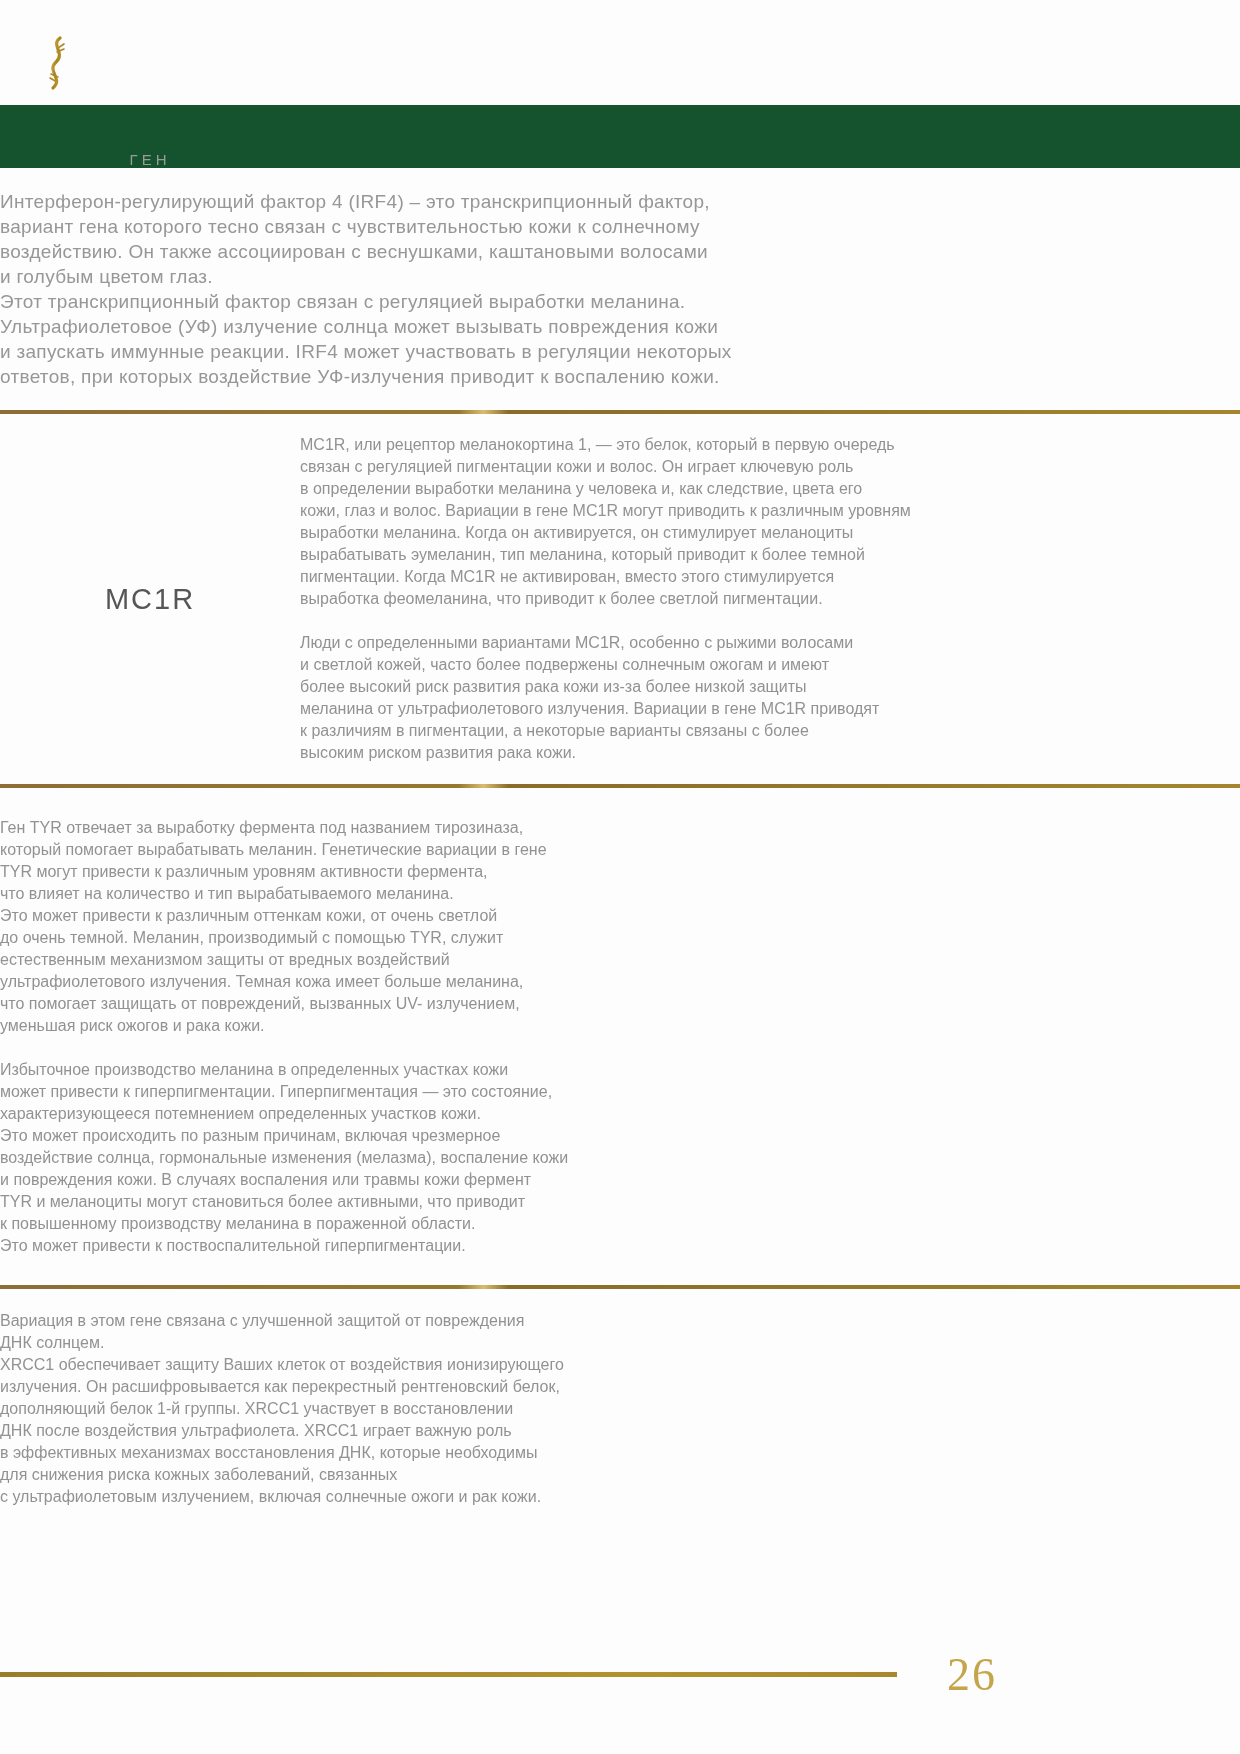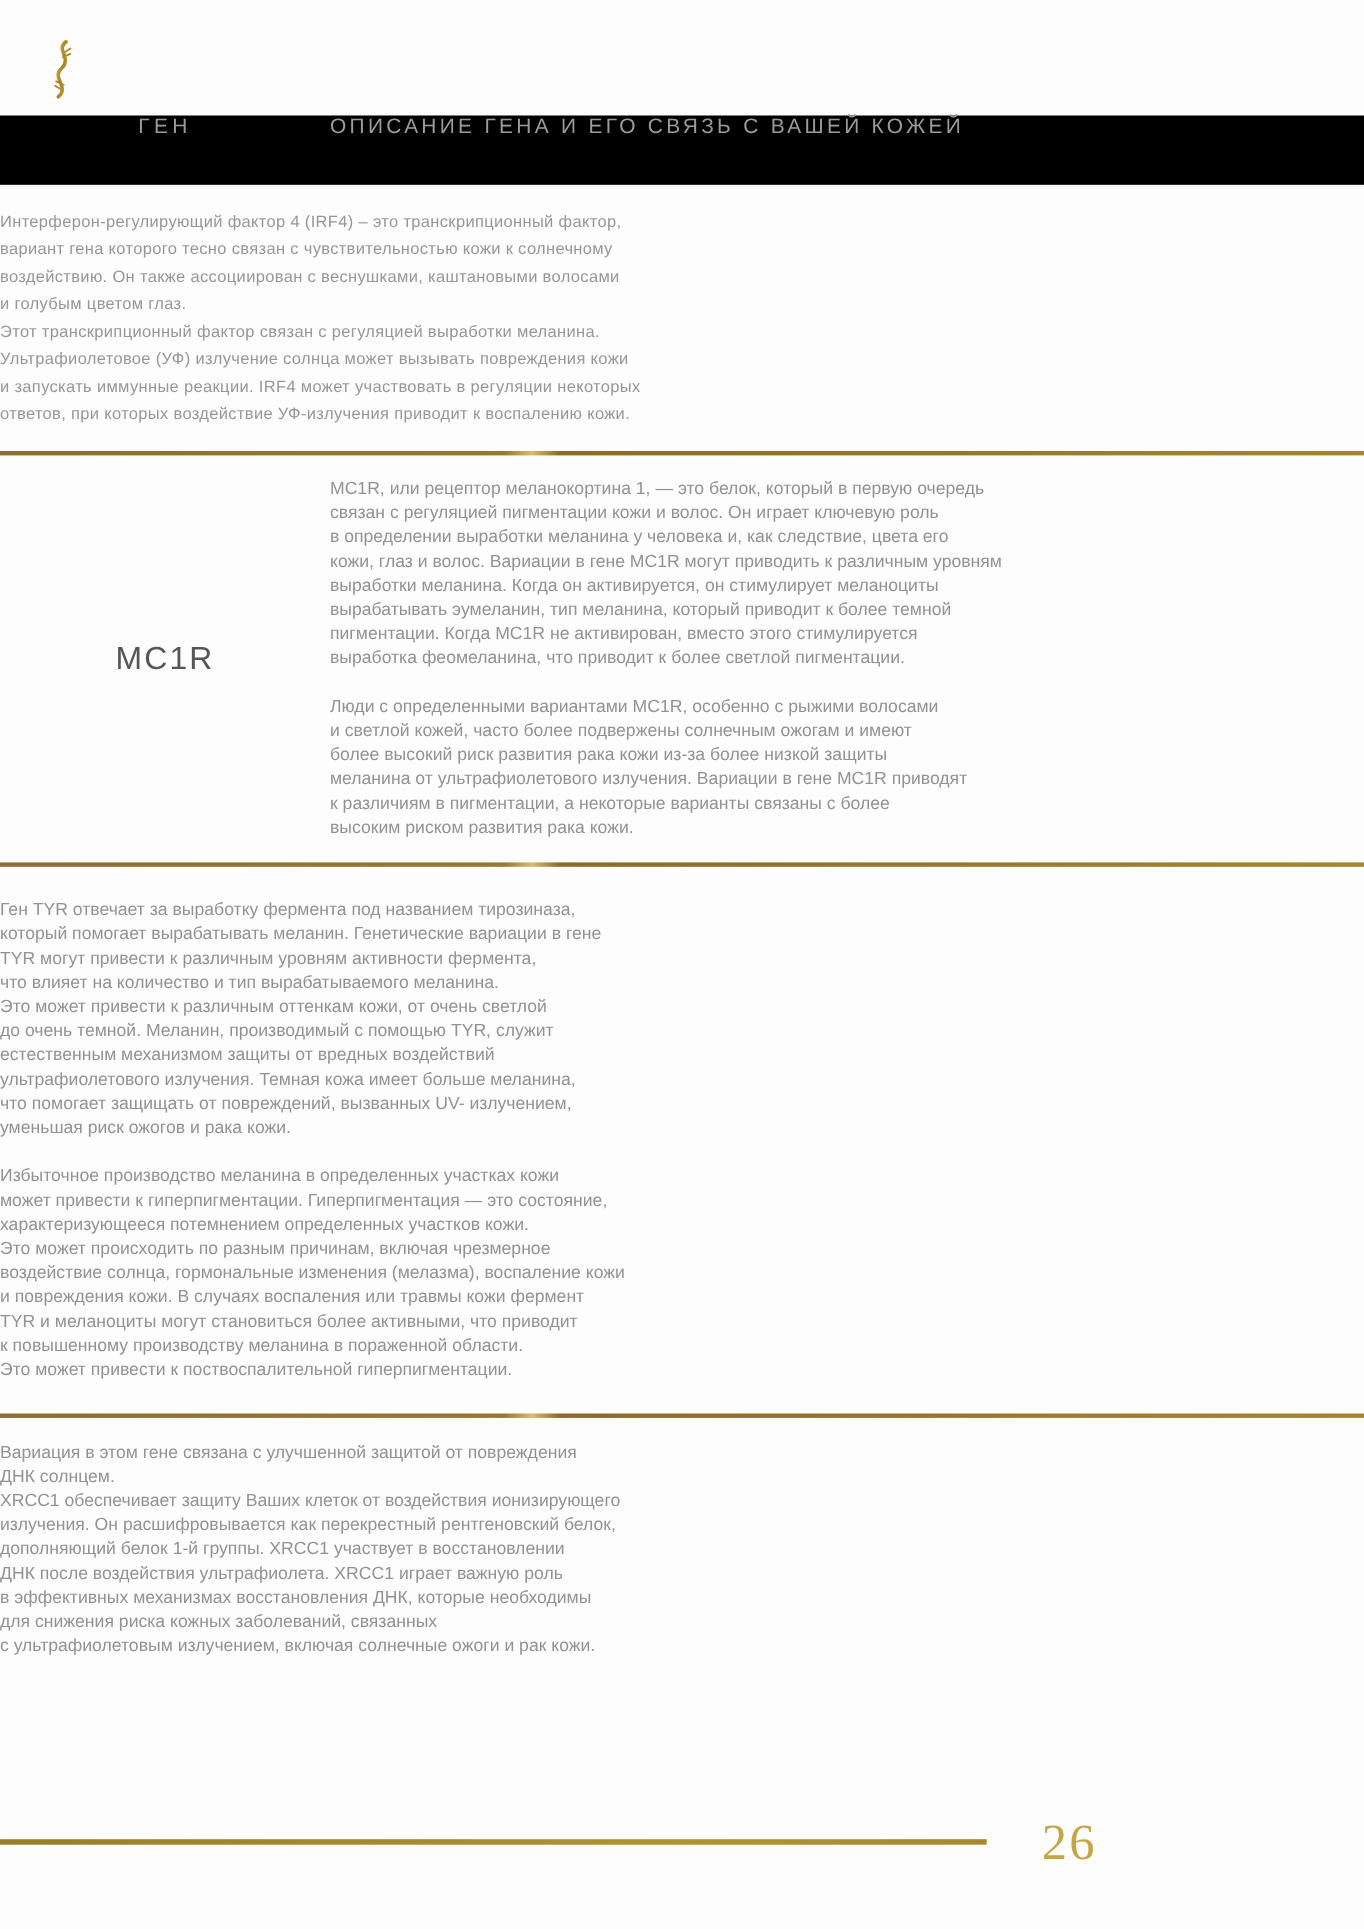--- a/index.html
+++ b/index.html
@@ -18,25 +18,25 @@
   .topbar {
     height: 105px;
     box-sizing: border-box;
     padding: 36px 0 0 45px;
   }
   .dna-logo { display: inline-block; }
 
   
   .table-header {
     height: 63px;
-    background: #000000;
-    display: flex;
-    align-items: flex-start;
+    background: #14532d;
+    display: flex;
+    align-items: flex-end;
     color: #9b9b9b;
-    font-size: 19px;
+    font-size: 15px;
     font-weight: 300;
     letter-spacing: 3px;
   }
   .gene-col-h {
     width: 300px;
     text-align: center;
     letter-spacing: 4px;
   }
   .desc-col-h { flex: 1; }
 
@@ -66,21 +66,21 @@
   }
   .desc-text {
     color: #929292;
     font-size: 16px;
     line-height: 22px;
     white-space: pre-line;
     font-weight: 300;
   }
   
   .rows > div:nth-child(1) .desc-text {
-    font-size: 15px;
+    font-size: 19px;
     line-height: 25px;
     letter-spacing: 0.3px;
     color: #979797;
   }
 
   
   .gold-sep {
     height: 4px;
     background: linear-gradient(90deg,
       #8c6e36 0%, #97782f 37%, #d9bc6d 39%, #8a6b29 41%, #a5862e 100%);
@@ -123,21 +123,20 @@
         </linearGradient>
       </defs>
       <path d="M15 2 C5 9 21 17 11 26 C1 35 19 43 8 52" stroke="url(#g1)" stroke-width="3.2" stroke-linecap="round"></path>
       <path d="M13 12 L19 8 M12 16 L19 13 M6 38 L13 41 M5 42 L12 46" stroke="url(#g1)" stroke-width="1.6" stroke-linecap="round"></path>
     </svg>
   </span>
 </div>
 
 <div class="table-header">
   <div class="gene-col-h">ГЕН</div>
-  <div class="desc-col-h">ОПИСАНИЕ ГЕНА И ЕГО СВЯЗЬ С ВАШЕЙ КОЖЕЙ</div>
 </div>
 
 <div class="rows">
   <div class="gene-row">
     <div class="desc-cell">
       <div class="desc-text">Интерферон-регулирующий фактор 4 (IRF4) – это транскрипционный фактор,
 вариант гена которого тесно связан с чувствительностью кожи к солнечному
 воздействию. Он также ассоциирован с веснушками, каштановыми волосами
 и голубым цветом глаз.
 Этот транскрипционный фактор связан с регуляцией выработки меланина.

